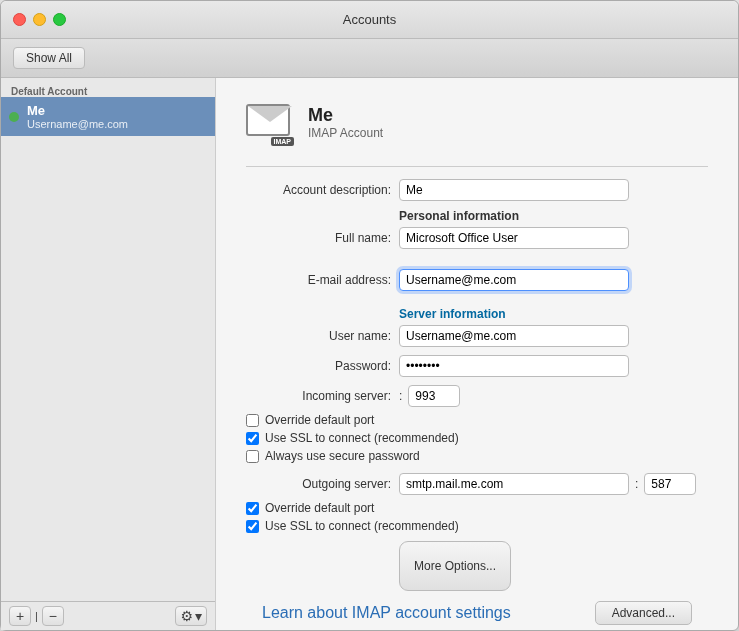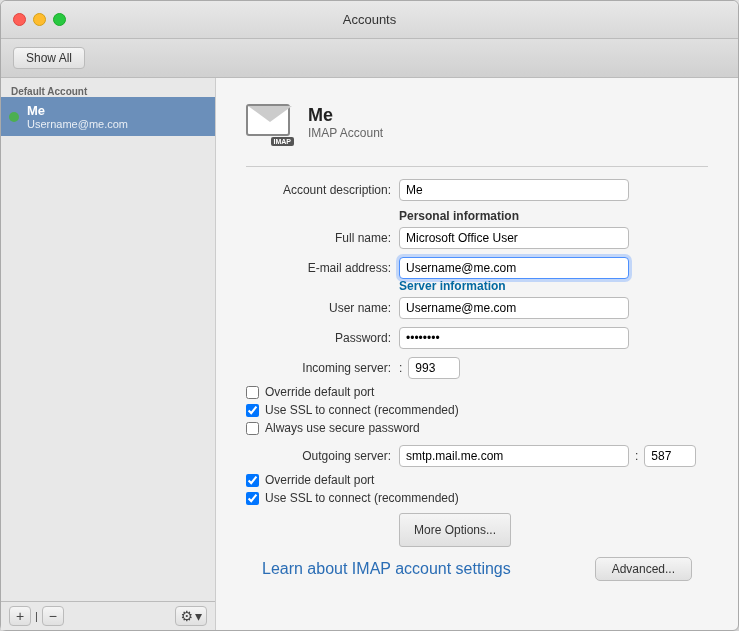--- a/index.html
+++ b/index.html
@@ -339,22 +339,22 @@
       border-radius: 5px;
       padding: 4px 16px;
       font-size: 12px;
       color: #333;
       cursor: pointer;
     }
 
     .more-options-btn {
       background: linear-gradient(to bottom, #f5f5f5, #e0e0e0);
       border: 1px solid #bbb;
-      border-radius: 3px;
-      padding: 9px 14px;
+      border-radius: 9px;
+      padding: 17px 14px;
       font-size: 12px;
       color: #333;
       cursor: pointer;
     }
 
     .more-options-row {
       display: flex;
       align-items: center;
       margin-left: 153px;
       margin-top: 4px;
@@ -421,26 +421,26 @@
       <div class="form-row" style="margin-bottom:8px;">
         <span class="form-label">Account description:</span>
         <input class="form-input" type="text" value="Me" style="">
       </div>
 
       <div class="section-header-row">
         <span class="section-header-label"></span>
         <span style="font-size:12px;font-weight:600;color:#333;margin-left:8px;">Personal information</span>
       </div>
 
-      <div class="form-row" style="margin-bottom:8px;">
+      <div class="form-row" style="margin-bottom:20px;">
         <span class="form-label">Full name:</span>
         <input class="form-input" type="text" value="Microsoft Office User" style="">
       </div>
 
-      <div class="form-row" style="margin-bottom:0;">
+      <div class="form-row" style="margin-bottom:16px;">
         <span class="form-label">E-mail address:</span>
         <input class="form-input focused" type="text" value="Username@me.com" style="">
       </div>
 
       <div class="section-header-row">
         <span class="section-header-label"></span>
         <span style="font-size:12px;font-weight:600;color:#0369a1;margin-left:8px;">Server information</span>
       </div>
 
       <div class="form-row" style="margin-bottom:8px;">

